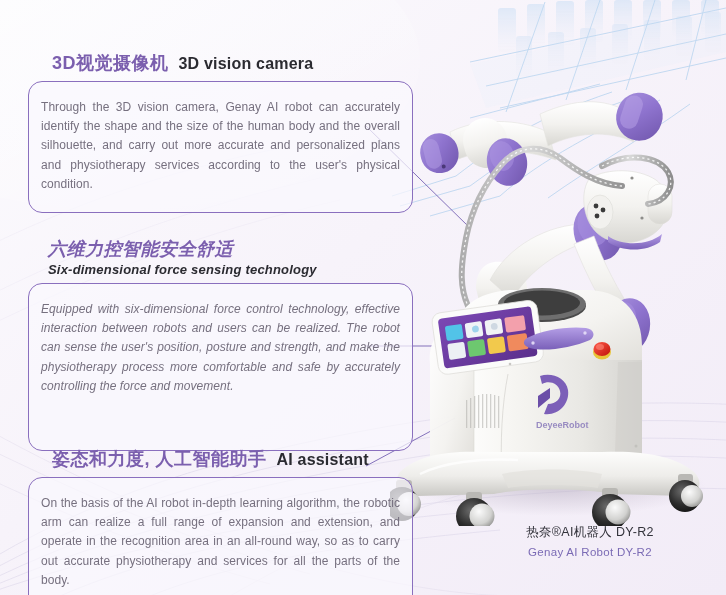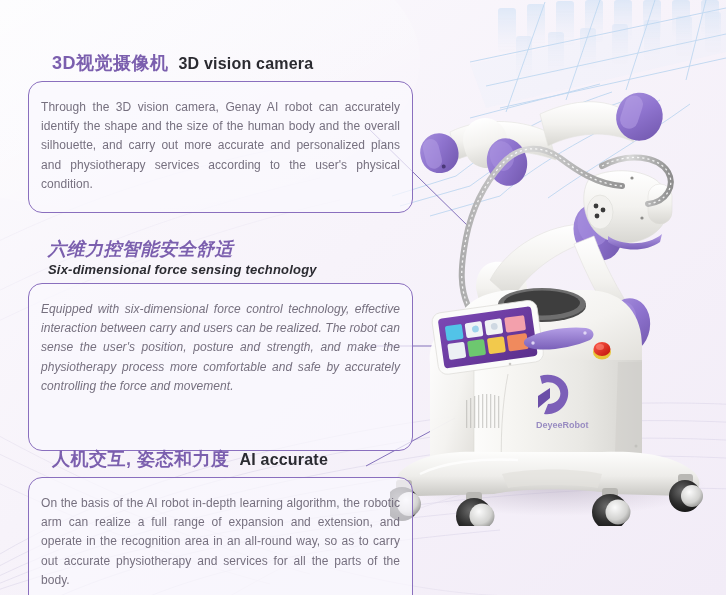--- a/index.html
+++ b/index.html
@@ -453,28 +453,32 @@
       <p class="body-en">Through the 3D vision camera, Genay AI robot can accurately identify the shape and the size of the human body and the overall silhouette, and carry out more accurate and personalized plans and physiotherapy services according to the user's physical condition.</p>
     </div>
   </div>
 
   <div class="feature" id="feature-1">
     <div class="feature-head stacked">
       <span class="title-cn">六维力控智能安全舒适</span>
       <span class="title-en">Six-dimensional force sensing technology</span>
     </div>
     <div class="feature-card">
-      <p class="body-en">Equipped with six-dimensional force control technology, effective interaction between carry and users can be realized. The robot can sense the user's position, posture and strength, and make the physiotherapy process more comfortable and safe by accurately controlling the force and movement.</p>
+      <p class="body-en">Equipped with six-dimensional force control technology, effective interaction between robots and users can be realized. The robot can sense the user's position, posture and strength, and make the physiotherapy process more comfortable and safe by accurately controlling the force and movement.</p>
     </div>
   </div>
 
   <div class="feature" id="feature-2">
     <div class="feature-head">
-      <span class="title-cn">人机交互, 姿态和力度</span>
-      <span class="title-en">AI accurate</span>
+      <span class="title-cn">姿态和力度, 人工智能助手</span>
+      <span class="title-en">AI assistant</span>
     </div>
     <div class="feature-card">
       <p class="body-en">On the basis of the AI robot in-depth learning algorithm, the robotic arm can realize a full range of expansion and extension, and operate in the recognition area in an all-round way, so as to carry out accurate physiotherapy and services for all the parts of the body.</p>
     </div>
   </div>
 
+  <div id="robot-caption">
+    <div class="caption-cn">热奈®AI机器人 DY-R2</div>
+    <div class="caption-en">Genay AI  Robot DY-R2</div>
+  </div>
 
 </div>
 
 </body></html>

